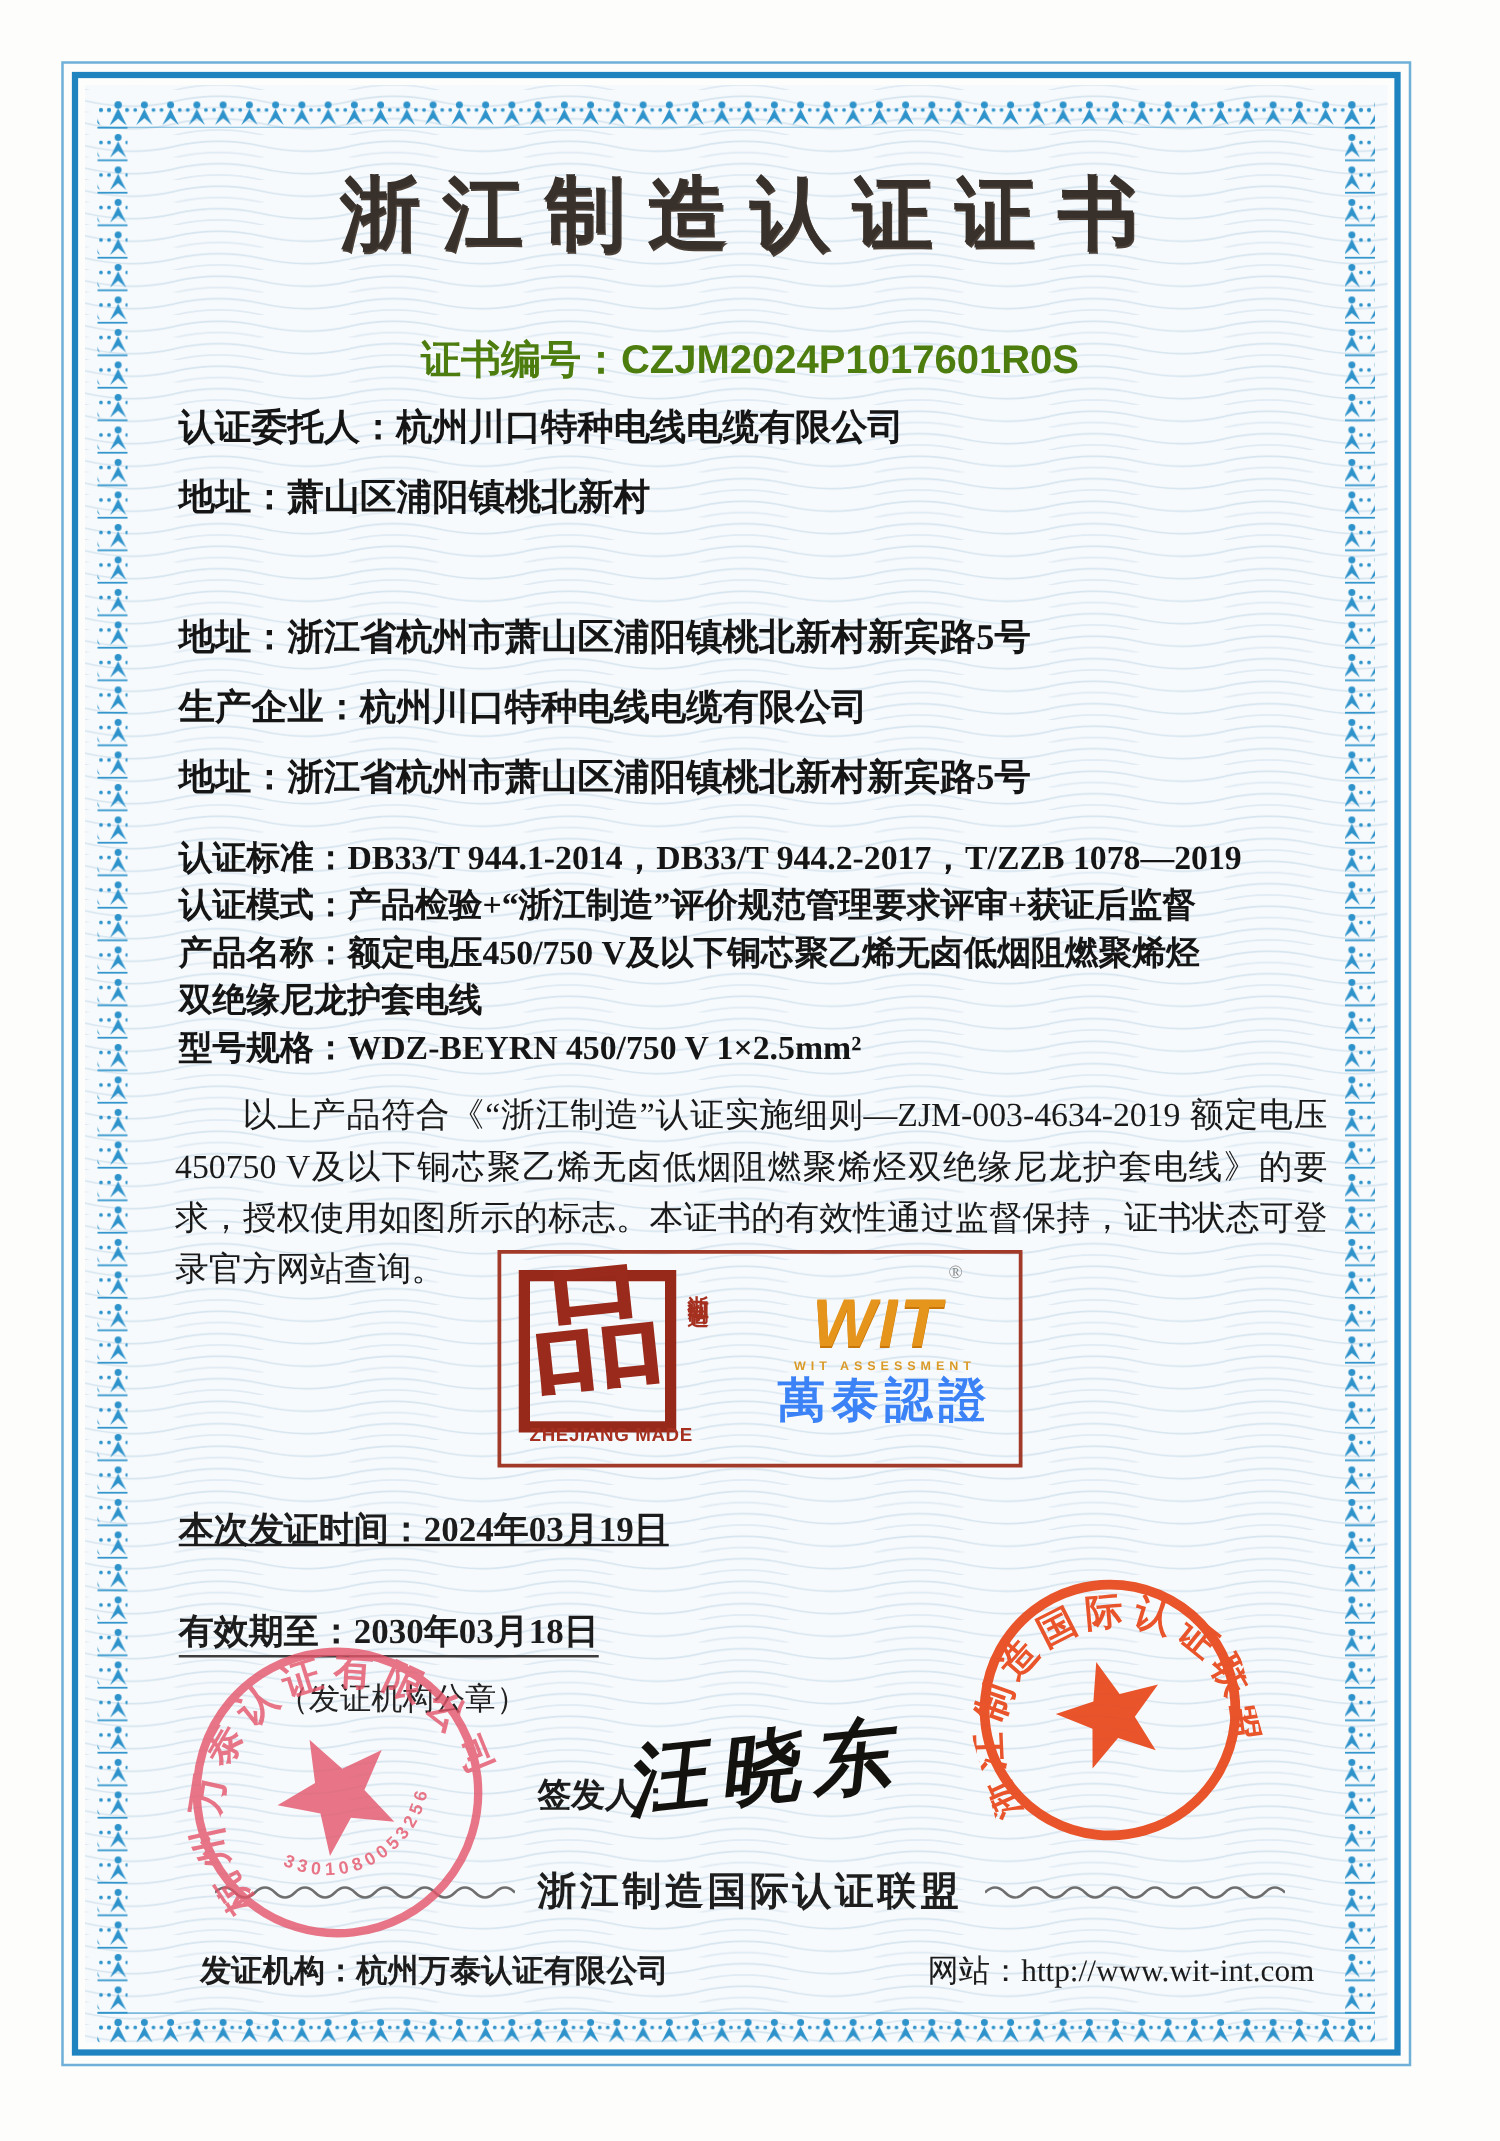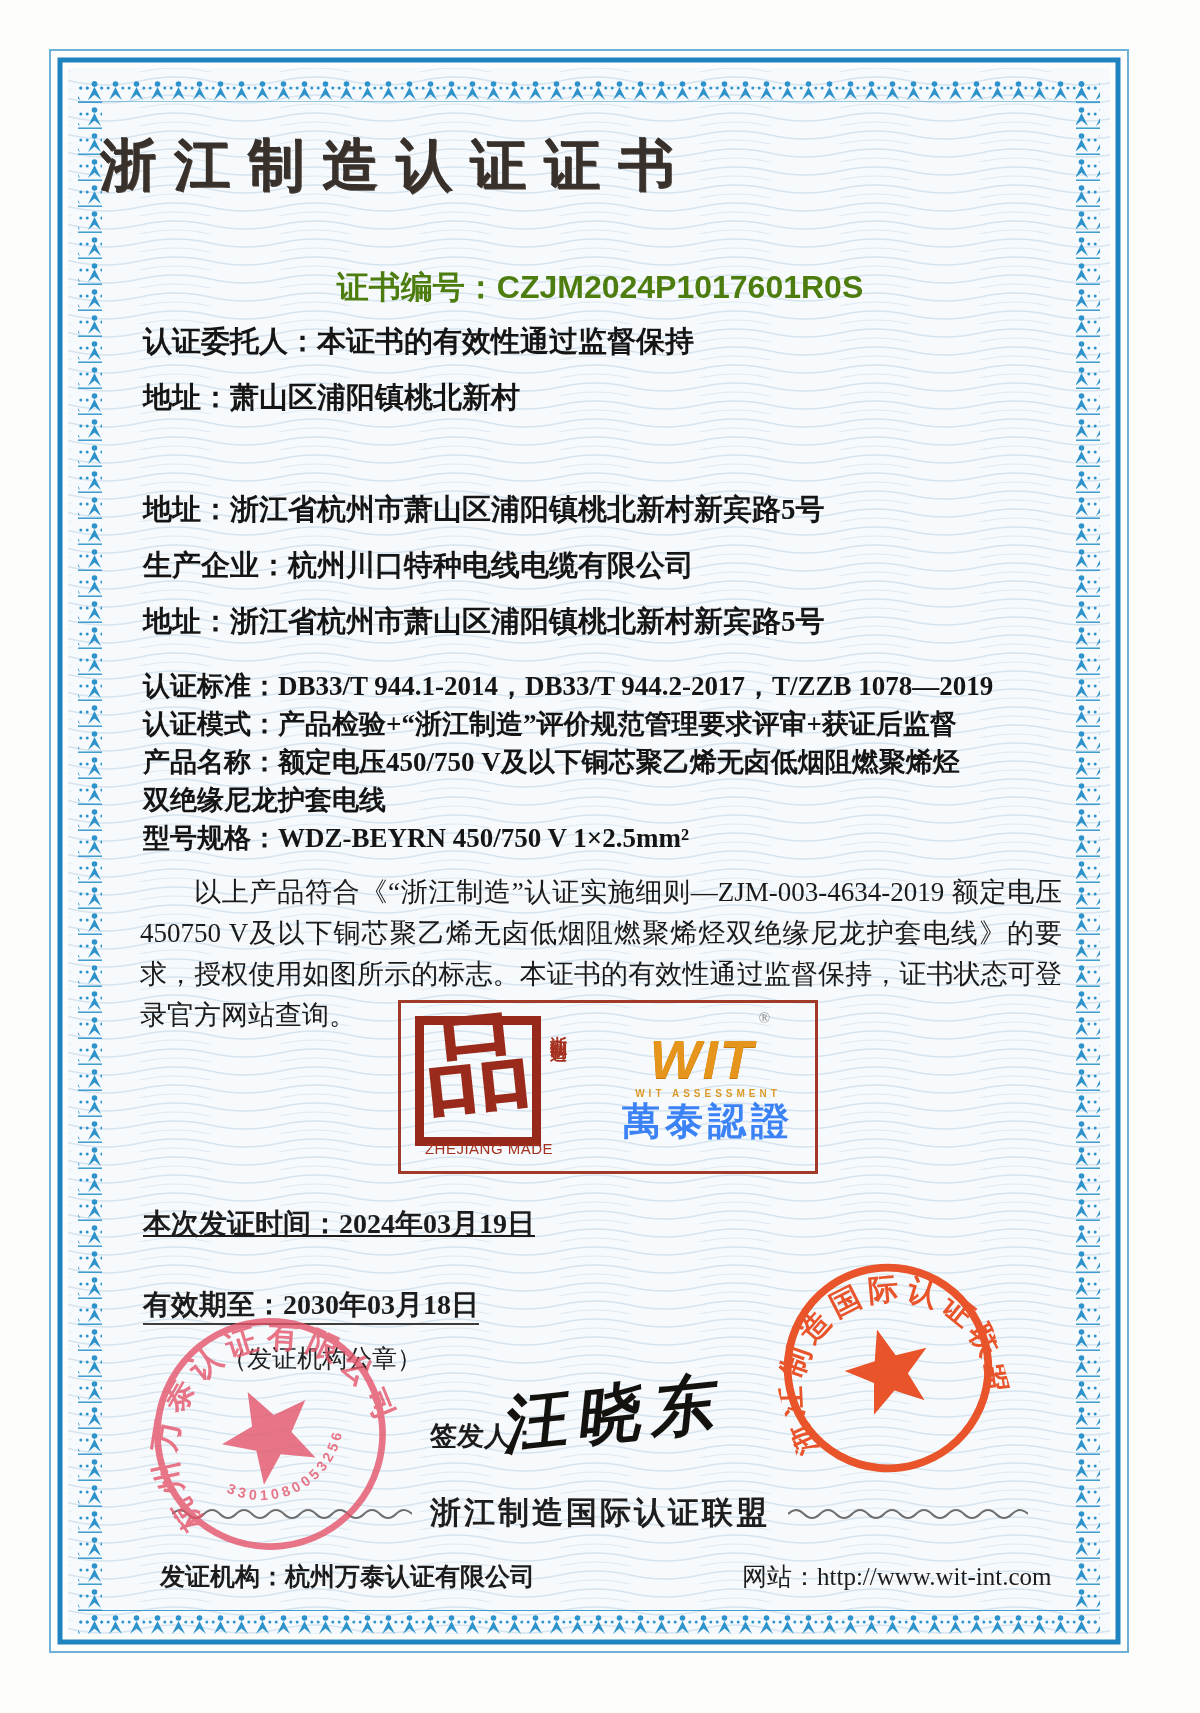--- a/index.html
+++ b/index.html
@@ -2,40 +2,40 @@
 <html><head>
 <meta charset="utf-8">
 <style>
   html,body{margin:0;padding:0;background:#ffffff;}
   .page{position:relative;width:1200px;height:1713px;background:#fdfdfc;overflow:hidden;
         font-family:"Liberation Serif","DejaVu Serif",serif;color:#1c1c1c;}
   .abs{position:absolute;}
   svg.bg{position:absolute;left:0;top:0;z-index:0;}
   .content{position:absolute;left:0;top:0;width:100%;height:100%;z-index:1;}
 
-  .title{left:100px;top:128px;width:1000px;text-align:left;font-size:56px;font-weight:900;
+  .title{left:100px;top:128px;width:1000px;text-align:center;font-size:64px;font-weight:900;
          letter-spacing:18px;margin-right:-18px;color:#38302b;
          text-shadow:1px 1px 0 #4a4038;}
   .certno{left:100px;top:254px;width:1000px;text-align:center;font-size:32px;font-weight:700;
           font-family:"Liberation Sans","DejaVu Sans",sans-serif;color:#4d7c0f;margin-top:12px;}
   .info-line{left:143px;width:940px;font-size:29px;font-weight:600;white-space:nowrap;color:#151515;}
   .detail-line{left:143px;width:940px;font-size:27px;font-weight:600;white-space:nowrap;color:#151515;}
   .statement{left:140px;top:872px;width:922px;font-size:27px;line-height:41px;text-align:justify;
              text-indent:2em;color:#1a1a1a;font-weight:500;}
 
   .logo-box{left:398px;top:1000px;width:414px;height:168px;border:3px solid #a23a2a;
             display:flex;align-items:center;background:transparent;}
   .zjm{position:relative;width:200px;height:162px;flex:0 0 auto;}
   .zjm-frame{position:absolute;left:14px;top:10px;width:108px;height:112px;border:9px solid #97291b;}
   .zjm-glyph{position:absolute;left:24px;top:6px;font-size:104px;line-height:1;font-weight:900;
              color:#9a2b1c;transform:rotate(-6deg);font-family:"Liberation Serif",serif;}
   .zjm-vert{position:absolute;left:146px;top:16px;height:112px;writing-mode:vertical-rl;
             font-size:17px;font-weight:700;color:#a5301f;letter-spacing:3px;}
   .zjm-cap{position:absolute;left:2px;top:134px;width:172px;text-align:center;font-size:15px;
-           font-weight:400;color:#a5301f;font-family:"Liberation Sans",sans-serif;letter-spacing:0.5px;}
+           font-weight:700;color:#a5301f;font-family:"Liberation Sans",sans-serif;letter-spacing:0.5px;}
   .wit{flex:1;display:flex;flex-direction:column;align-items:center;justify-content:center;gap:2px;}
   .wit-word{font-family:"Liberation Sans","DejaVu Sans",sans-serif;font-size:54px;font-weight:900;
             font-style:italic;color:#e5941c;letter-spacing:2px;line-height:1;transform:skewX(-6deg);
             text-shadow:0 1px 0 #c97708;}
   .wit-reg{font-size:15px;color:#8a8a8a;vertical-align:top;font-style:normal;position:relative;top:-22px;left:4px;}
   .wit-sub{font-family:"Liberation Sans",sans-serif;font-size:10px;font-weight:700;color:#da9a28;
            letter-spacing:4px;}
   .wit-name{font-size:38px;font-weight:900;color:#3b82f6;letter-spacing:5px;line-height:1.1;
             font-family:"Liberation Sans",sans-serif;}
 
@@ -85,21 +85,21 @@
     <rect x="78" y="78" width="24" height="1556" fill="url(#band)"></rect>
     <rect x="1076" y="78" width="24" height="1556" fill="url(#band)"></rect>
   </svg>
 
   <div class="content">
 
     <div class="abs title">浙江制造认证证书</div>
 
     <div class="abs certno">证书编号：CZJM2024P1017601R0S</div>
 
-    <div class="abs info-line" style="top:322px">认证委托人：本证书的有效性通过监督保持</div>
+    <div class="abs info-line" style="top:322px">认证委托人：杭州川口特种电线电缆有限公司</div>
     <div class="abs info-line" style="top:378px">地址：萧山区浦阳镇桃北新村</div>
     <div class="abs info-line" style="top:490px">地址：浙江省杭州市萧山区浦阳镇桃北新村新宾路5号</div>
     <div class="abs info-line" style="top:546px">生产企业：杭州川口特种电线电缆有限公司</div>
     <div class="abs info-line" style="top:602px">地址：浙江省杭州市萧山区浦阳镇桃北新村新宾路5号</div>
 
     <div class="abs detail-line" style="top:668px">认证标准：DB33/T 944.1-2014，DB33/T 944.2-2017，T/ZZB 1078—2019</div>
     <div class="abs detail-line" style="top:706px">认证模式：产品检验+“浙江制造”评价规范管理要求评审+获证后监督</div>
     <div class="abs detail-line" style="top:744px">产品名称：额定电压450/750 V及以下铜芯聚乙烯无卤低烟阻燃聚烯烃</div>
     <div class="abs detail-line" style="top:782px">双绝缘尼龙护套电线</div>
     <div class="abs detail-line" style="top:820px">型号规格：WDZ-BEYRN 450/750 V 1×2.5mm²</div>

